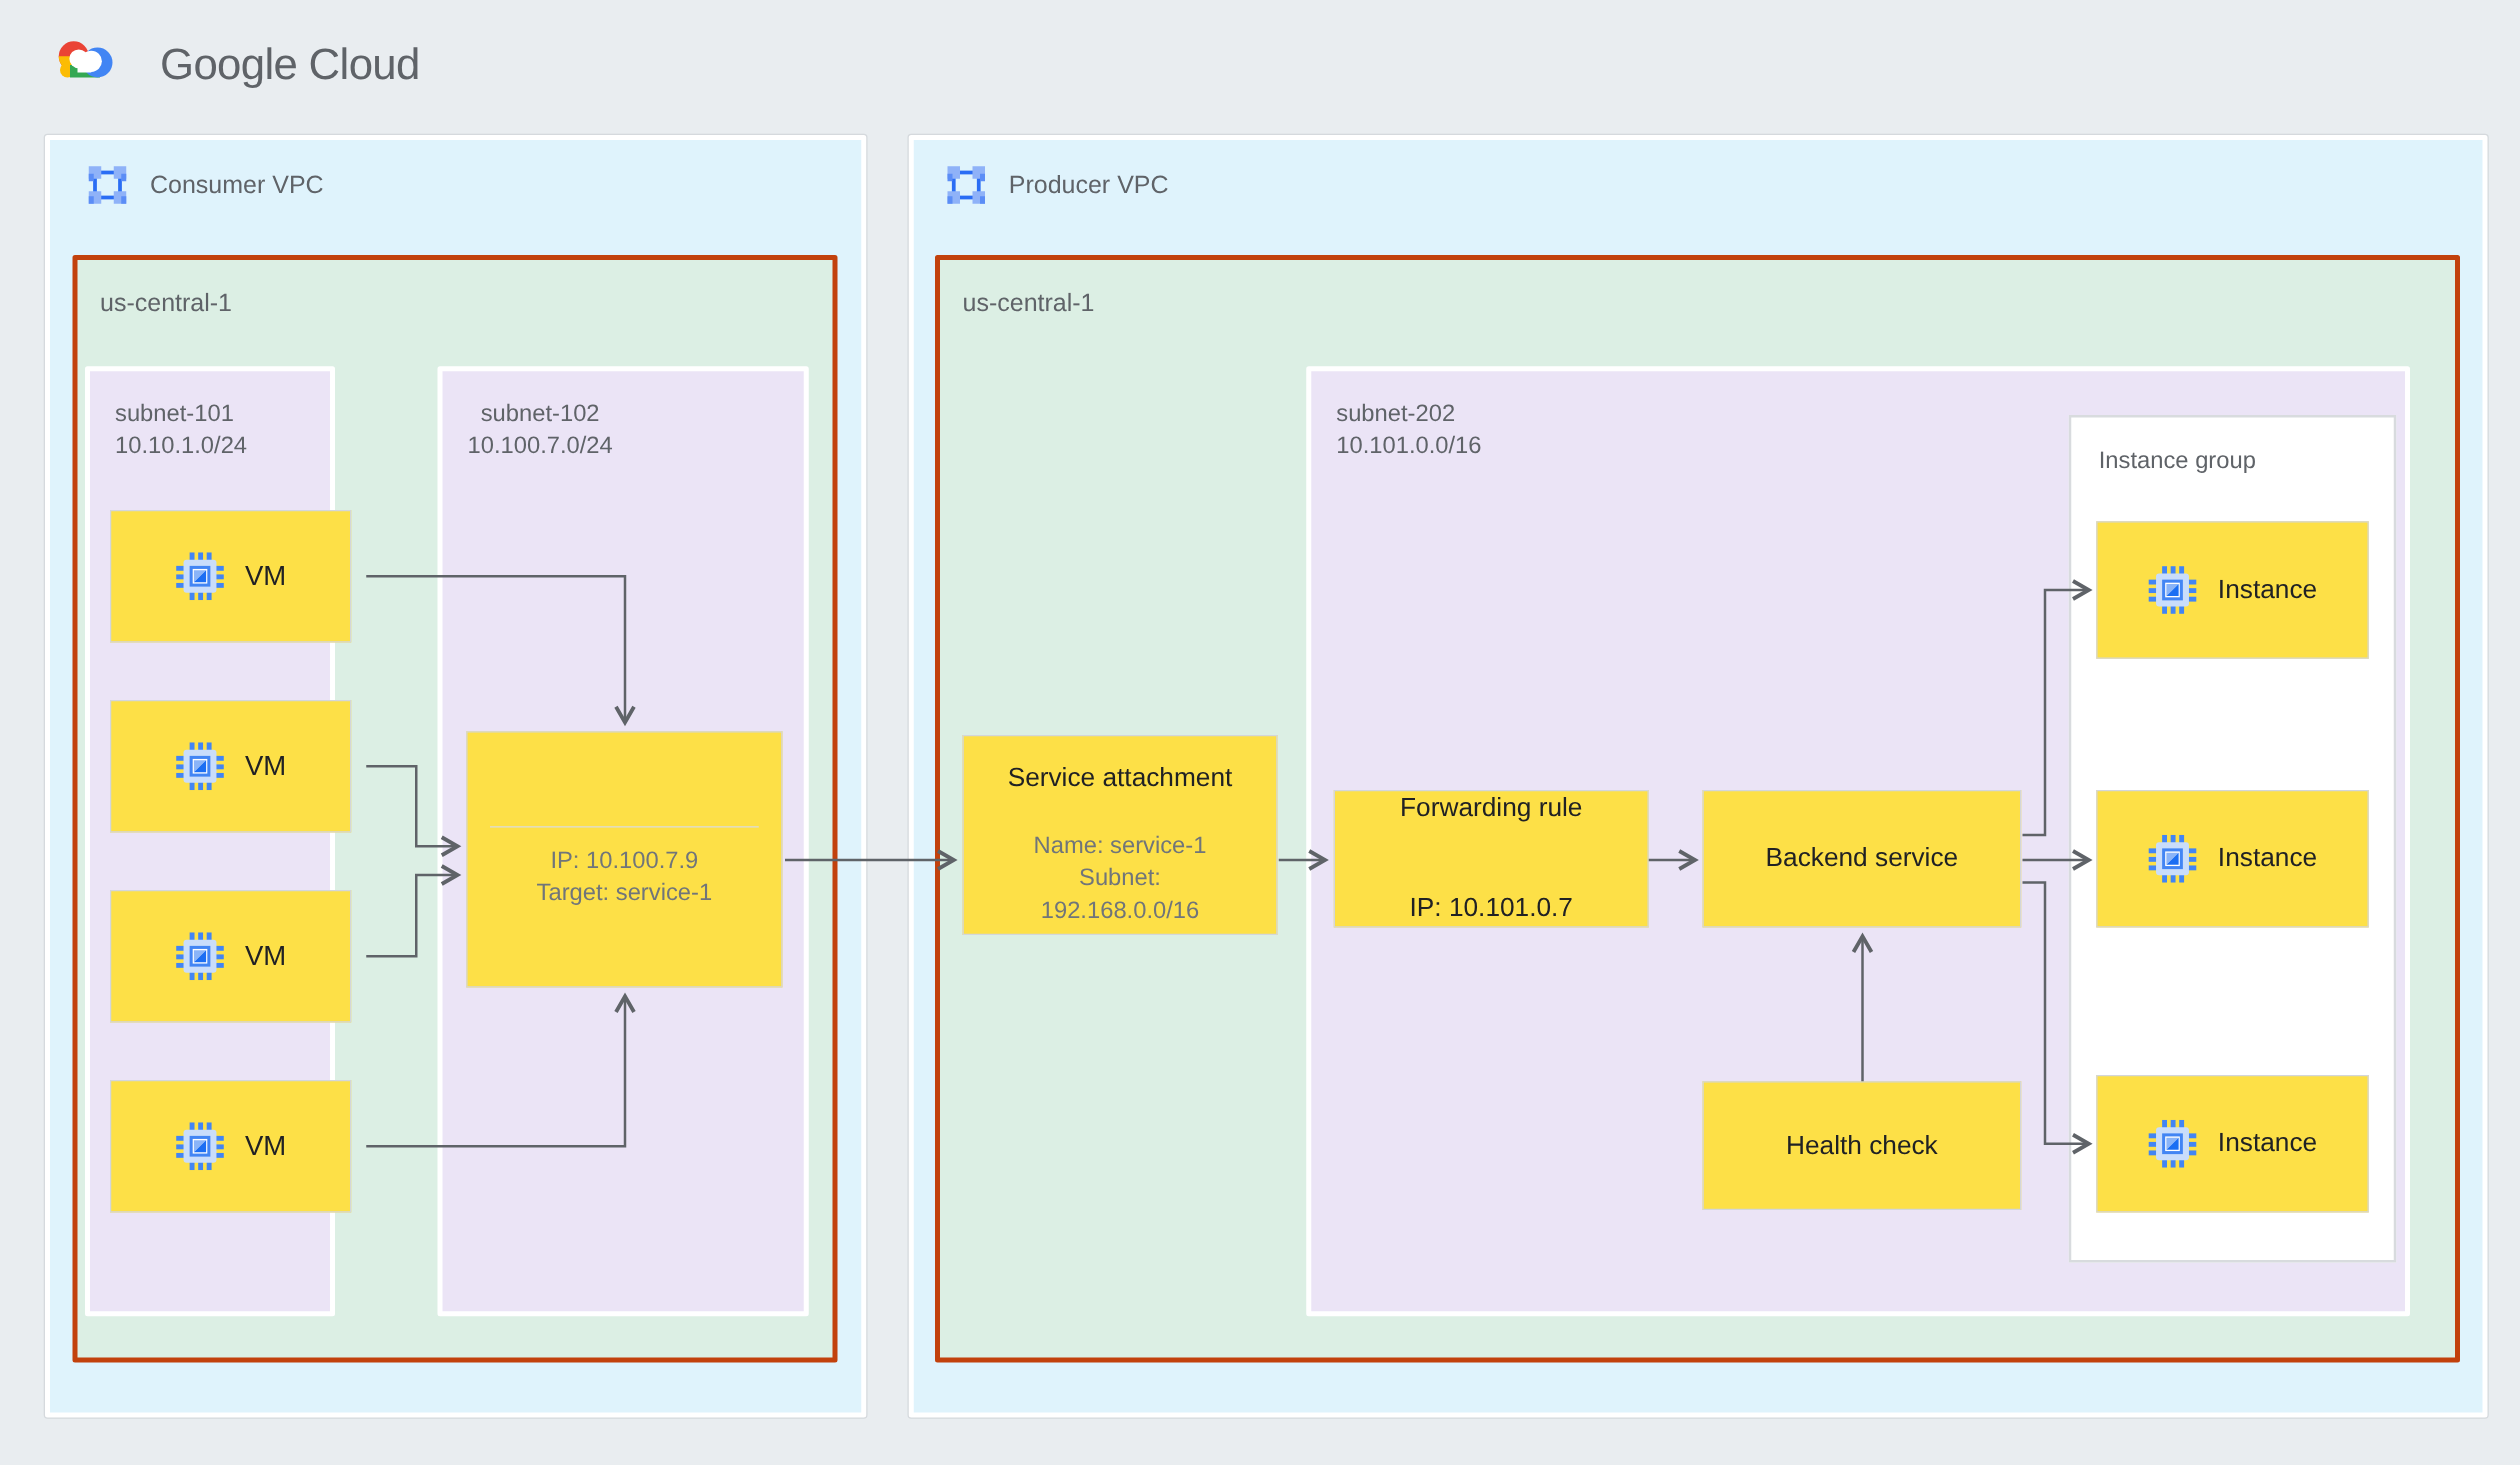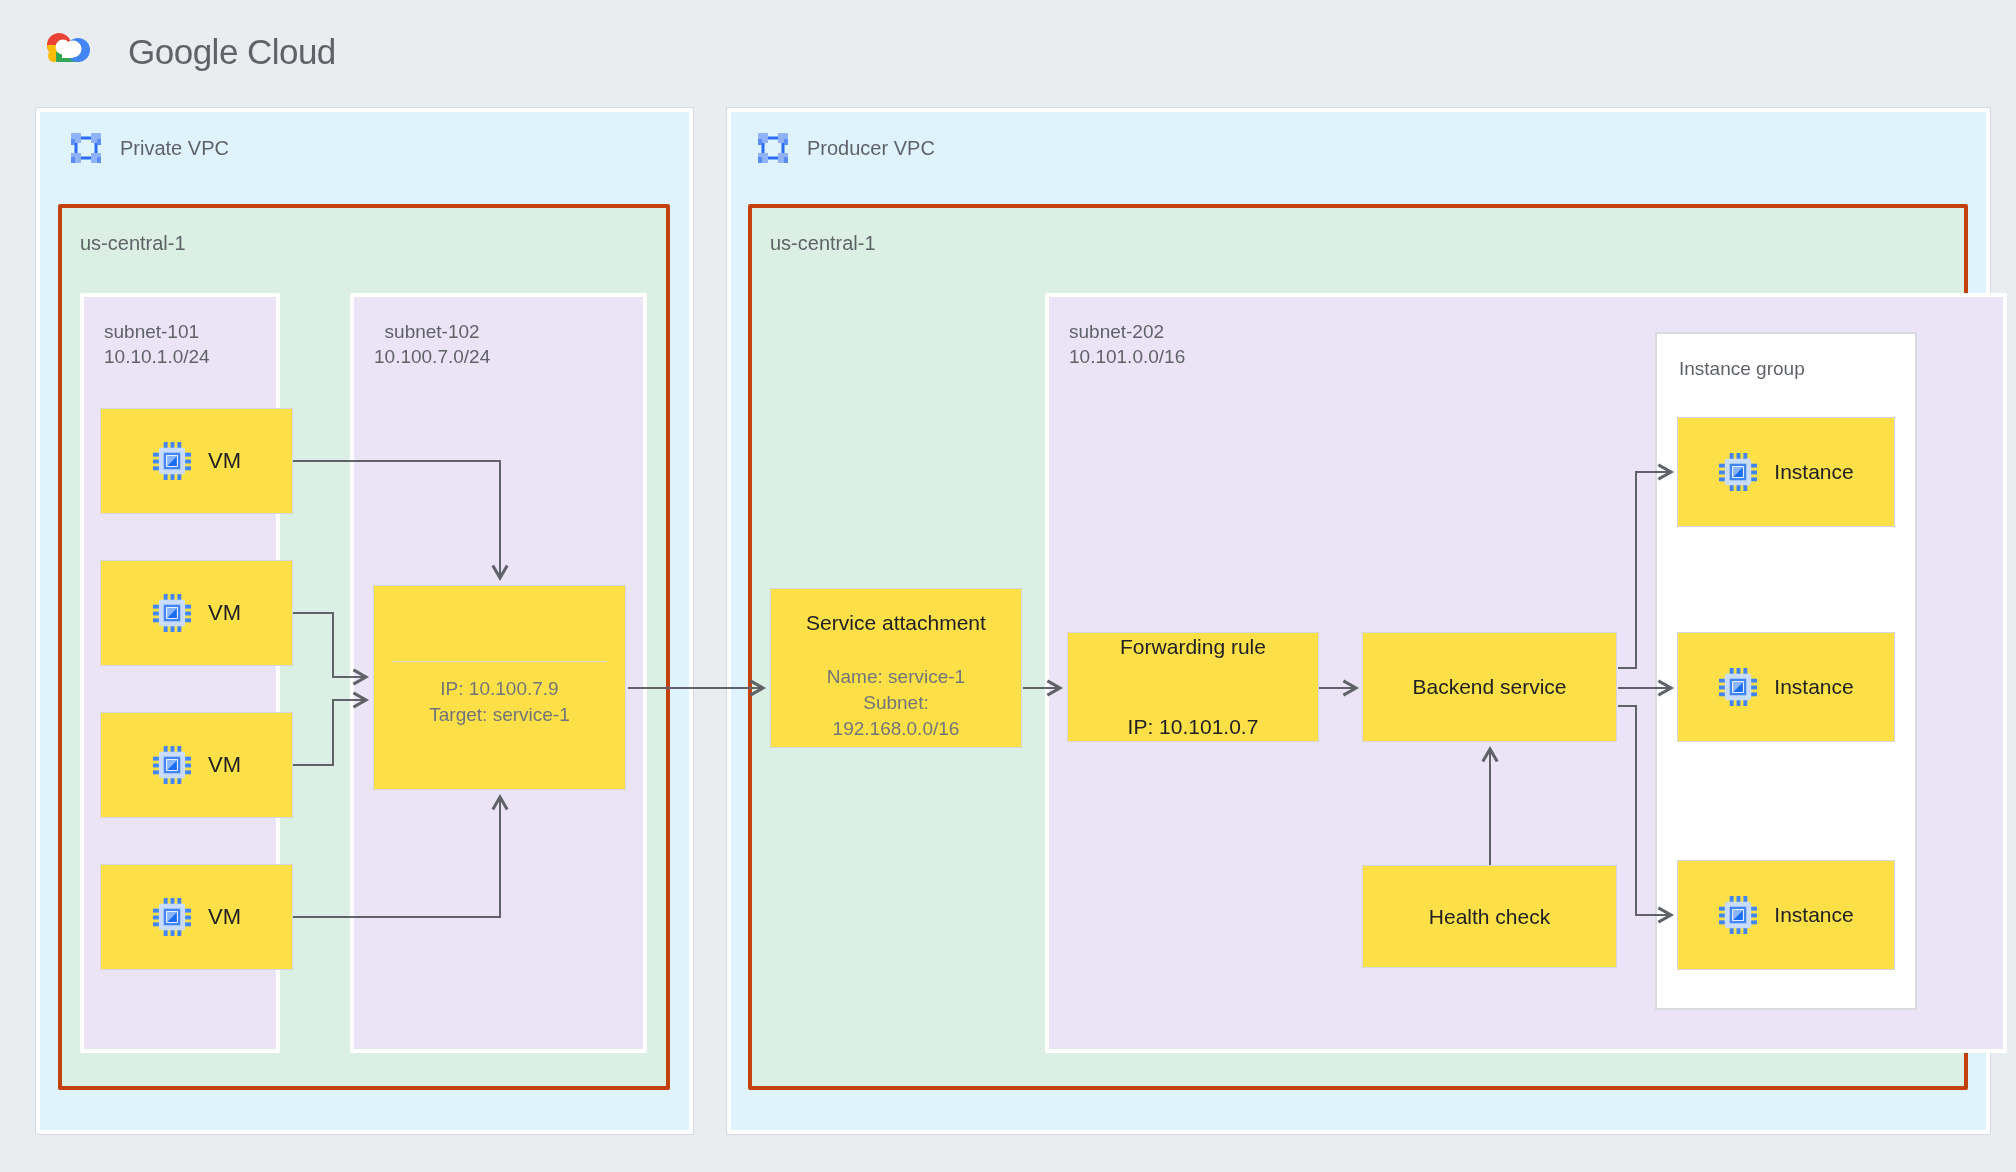--- a/index.html
+++ b/index.html
@@ -90,27 +90,27 @@
       <rect x="26" y="22" width="11" height="14" fill="#fff"></rect>
     </svg>
     <div class="logo-text"><span>Google</span><span class="cl">Cloud</span></div>
   </div>
 
   <div class="abs vpc" style="left:36px;top:108px;width:657px;height:1026px;">
     <div class="abs vpc-header" style="left:28px;top:18px;">
       <svg width="36" height="36" viewBox="0 0 36 36">
           <use href="#vpc-icon"></use>
         </svg>
-      <span>Private VPC</span>
+      <span>Consumer VPC</span>
     </div>
 
     <div class="abs region" style="left:18px;top:92px;width:612px;height:886px;">
       <div class="abs zone-label" style="left:18px;top:24px;">us-central-1</div>
 
-      <div class="abs subnet" style="left:18px;top:85px;width:200px;height:760px;">
+      <div class="abs subnet" style="left:6px;top:85px;width:200px;height:760px;">
         <div class="abs subnet-label" style="left:20px;top:22px;">subnet-101
 10.10.1.0/24</div>
 
         <div class="abs node" style="left:16px;top:111px;width:193px;height:106px;">
           <div class="icon-row">
               <svg width="40" height="40" viewBox="0 0 41 41">
                 <use href="#chip-icon"></use>
               </svg>
           <span class="vm-label">VM</span>
             </div>
@@ -166,21 +166,21 @@
       <div class="abs zone-label" style="left:18px;top:24px;">us-central-1</div>
 
       <div class="abs node node-col" style="left:18px;top:380px;width:252px;height:160px;padding:14px 16px;">
         <div class="node-title" style="margin-top:14px;">Service attachment</div>
         <div class="divider" style="width:100%;"></div>
         <div class="node-sub">Name: service-1</div>
         <div class="node-sub">Subnet:</div>
         <div class="node-sub">192.168.0.0/16</div>
       </div>
 
-      <div class="abs subnet" style="left:293px;top:85px;width:962px;height:760px;">
+      <div class="abs subnet" style="left:293px;top:85px;width:883px;height:760px;">
         <div class="abs subnet-label" style="left:20px;top:22px;">subnet-202
 10.101.0.0/16</div>
 
         <div class="abs node node-col" style="left:18px;top:335px;width:252px;height:110px;justify-content:space-between;">
           <div class="node-title">Forwarding rule</div>
           <div class="node-title">IP: 10.101.0.7</div>
         </div>
 
         <div class="abs node" style="left:313px;top:568px;width:255px;height:103px;">
           <div class="node-title">Health check</div>

